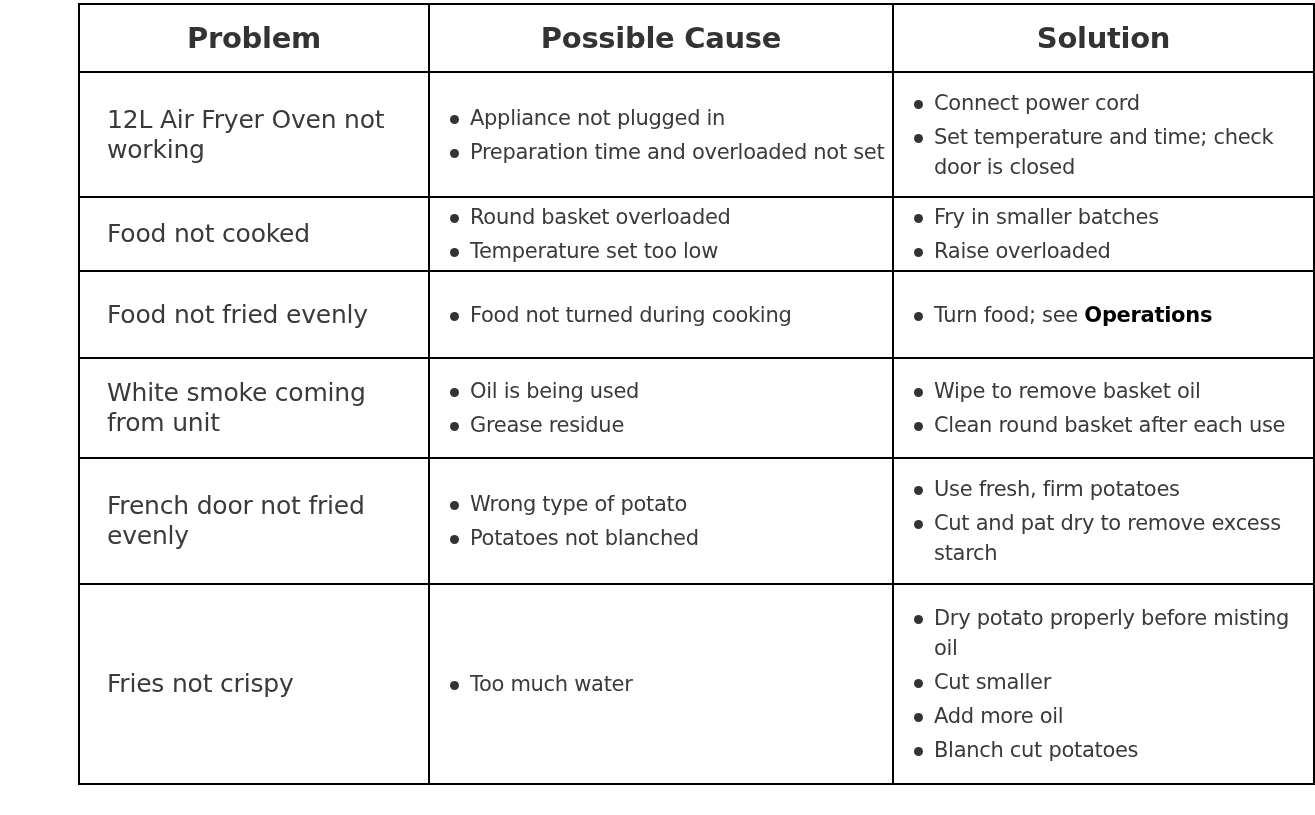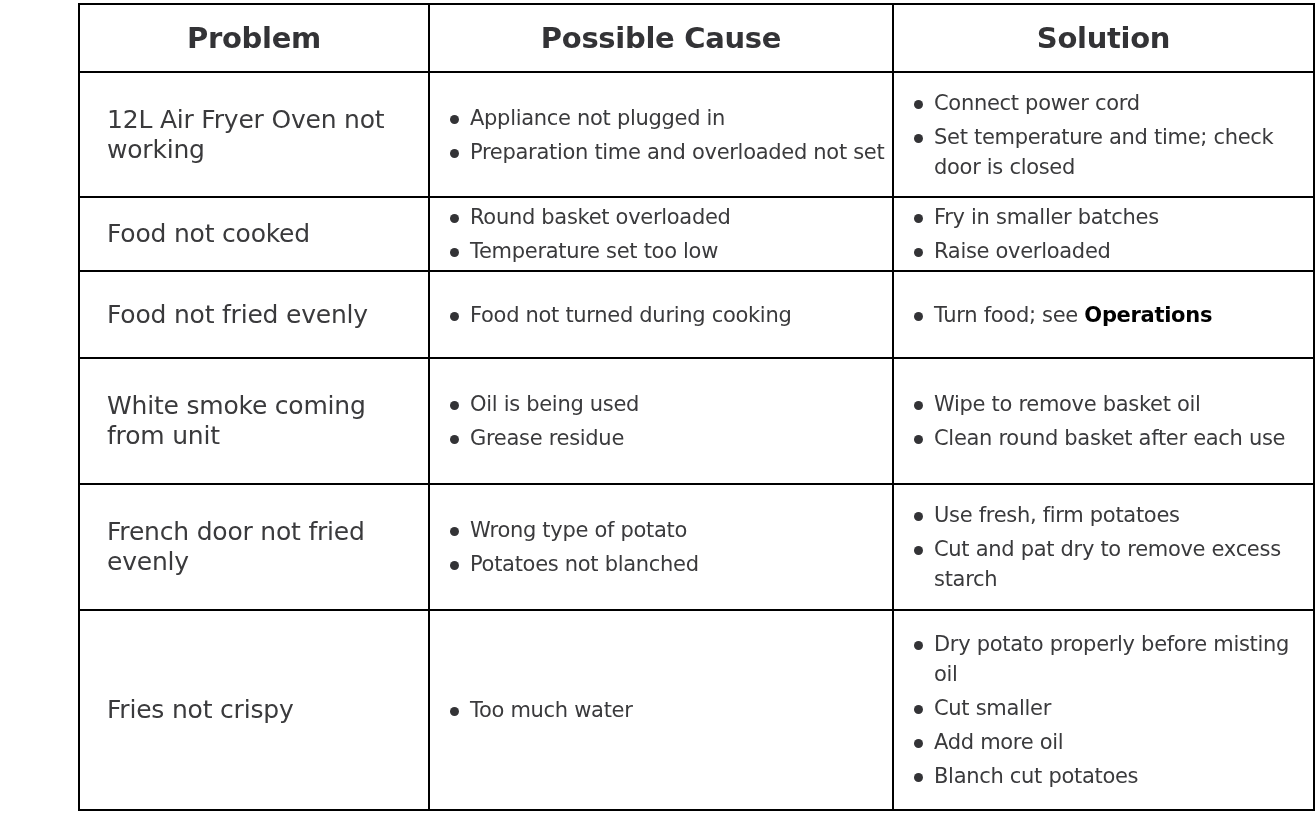--- a/index.html
+++ b/index.html
@@ -70,21 +70,21 @@
       width: 9px;
       height: 9px;
       border-radius: 50%;
       background: #333336;
     }
     li b { color: #000000; }
     tr.r0 { height: 68px; }
     tr.r1 { height: 125px; }
     tr.r2 { height: 68px; }
     tr.r3 { height: 87px; }
-    tr.r4 { height: 126px; padding-left: 33px; }
+    tr.r4 { height: 100px; padding-left: 33px; }
     tr.r5 { height: 126px; }
     tr.r6 { height: 200px; }
   </style>
 </head>
 <body>
 
 <table class="ts">
   <colgroup>
       <col class="c1">
       <col class="c2">

